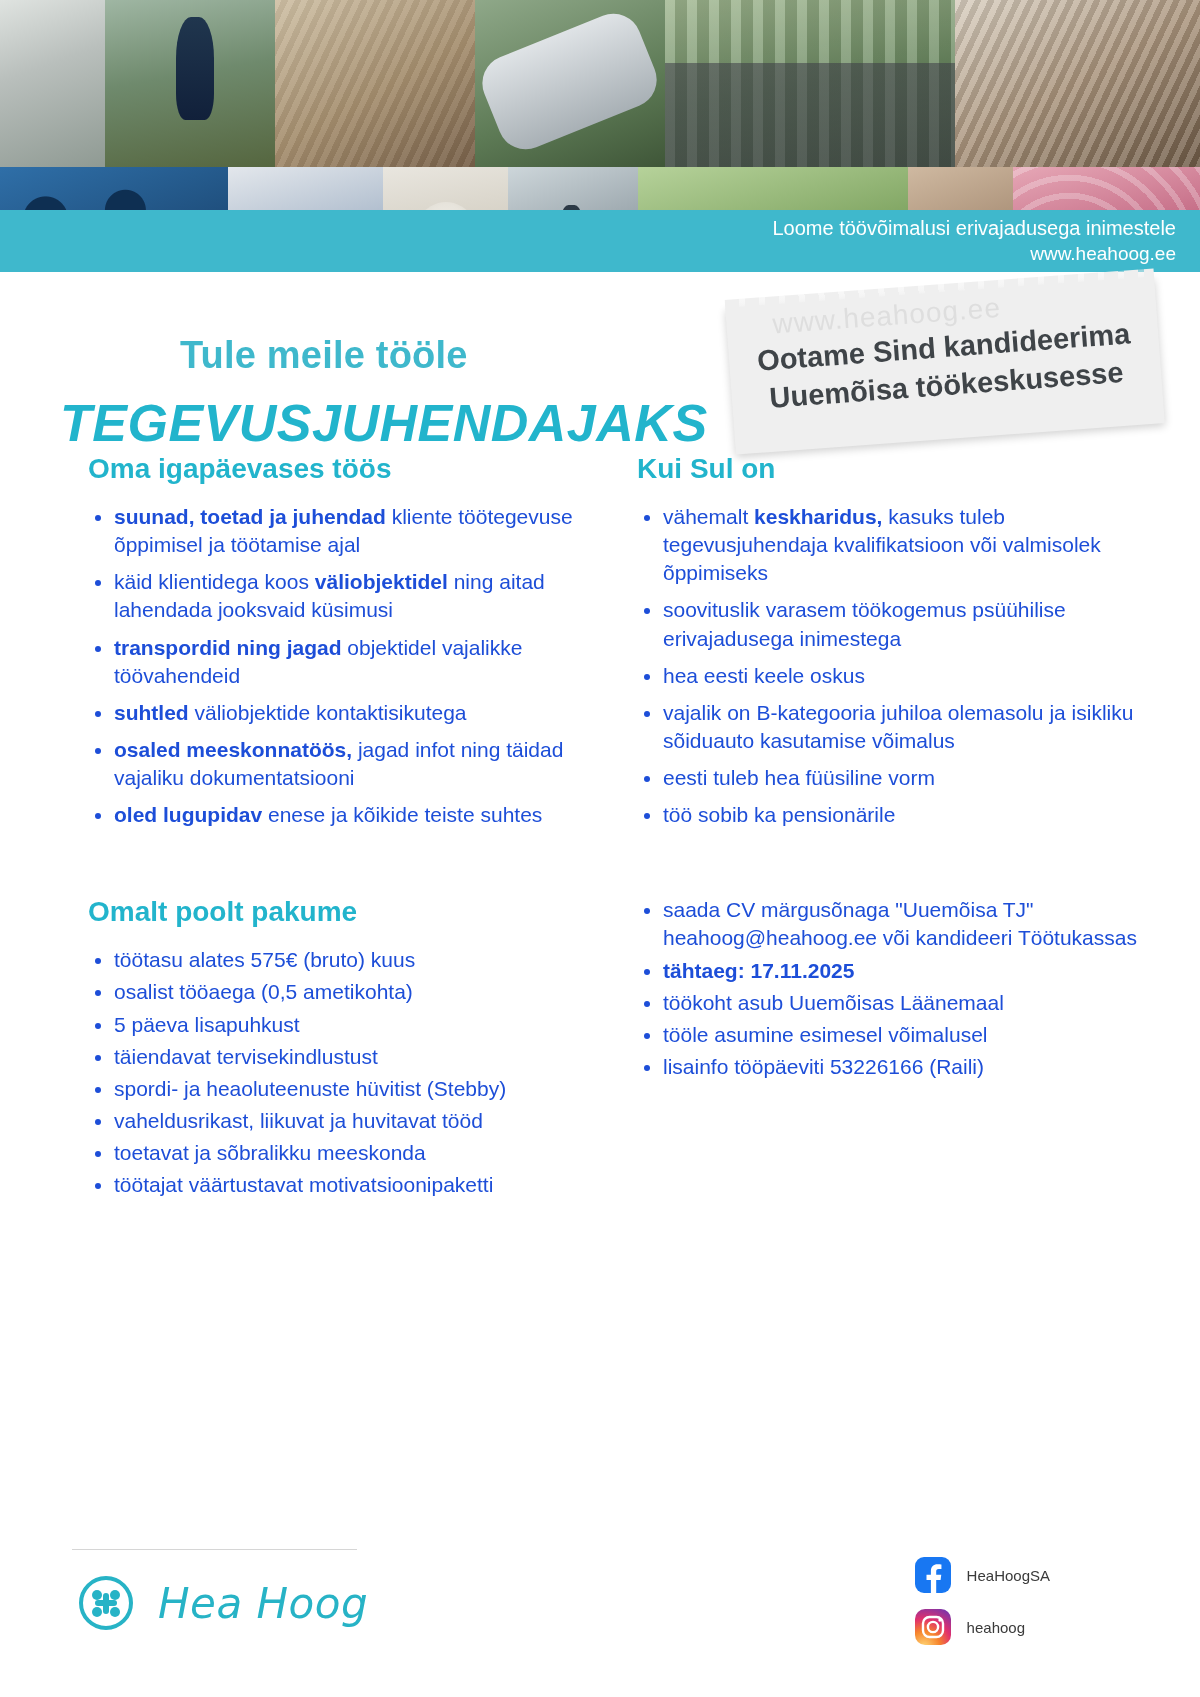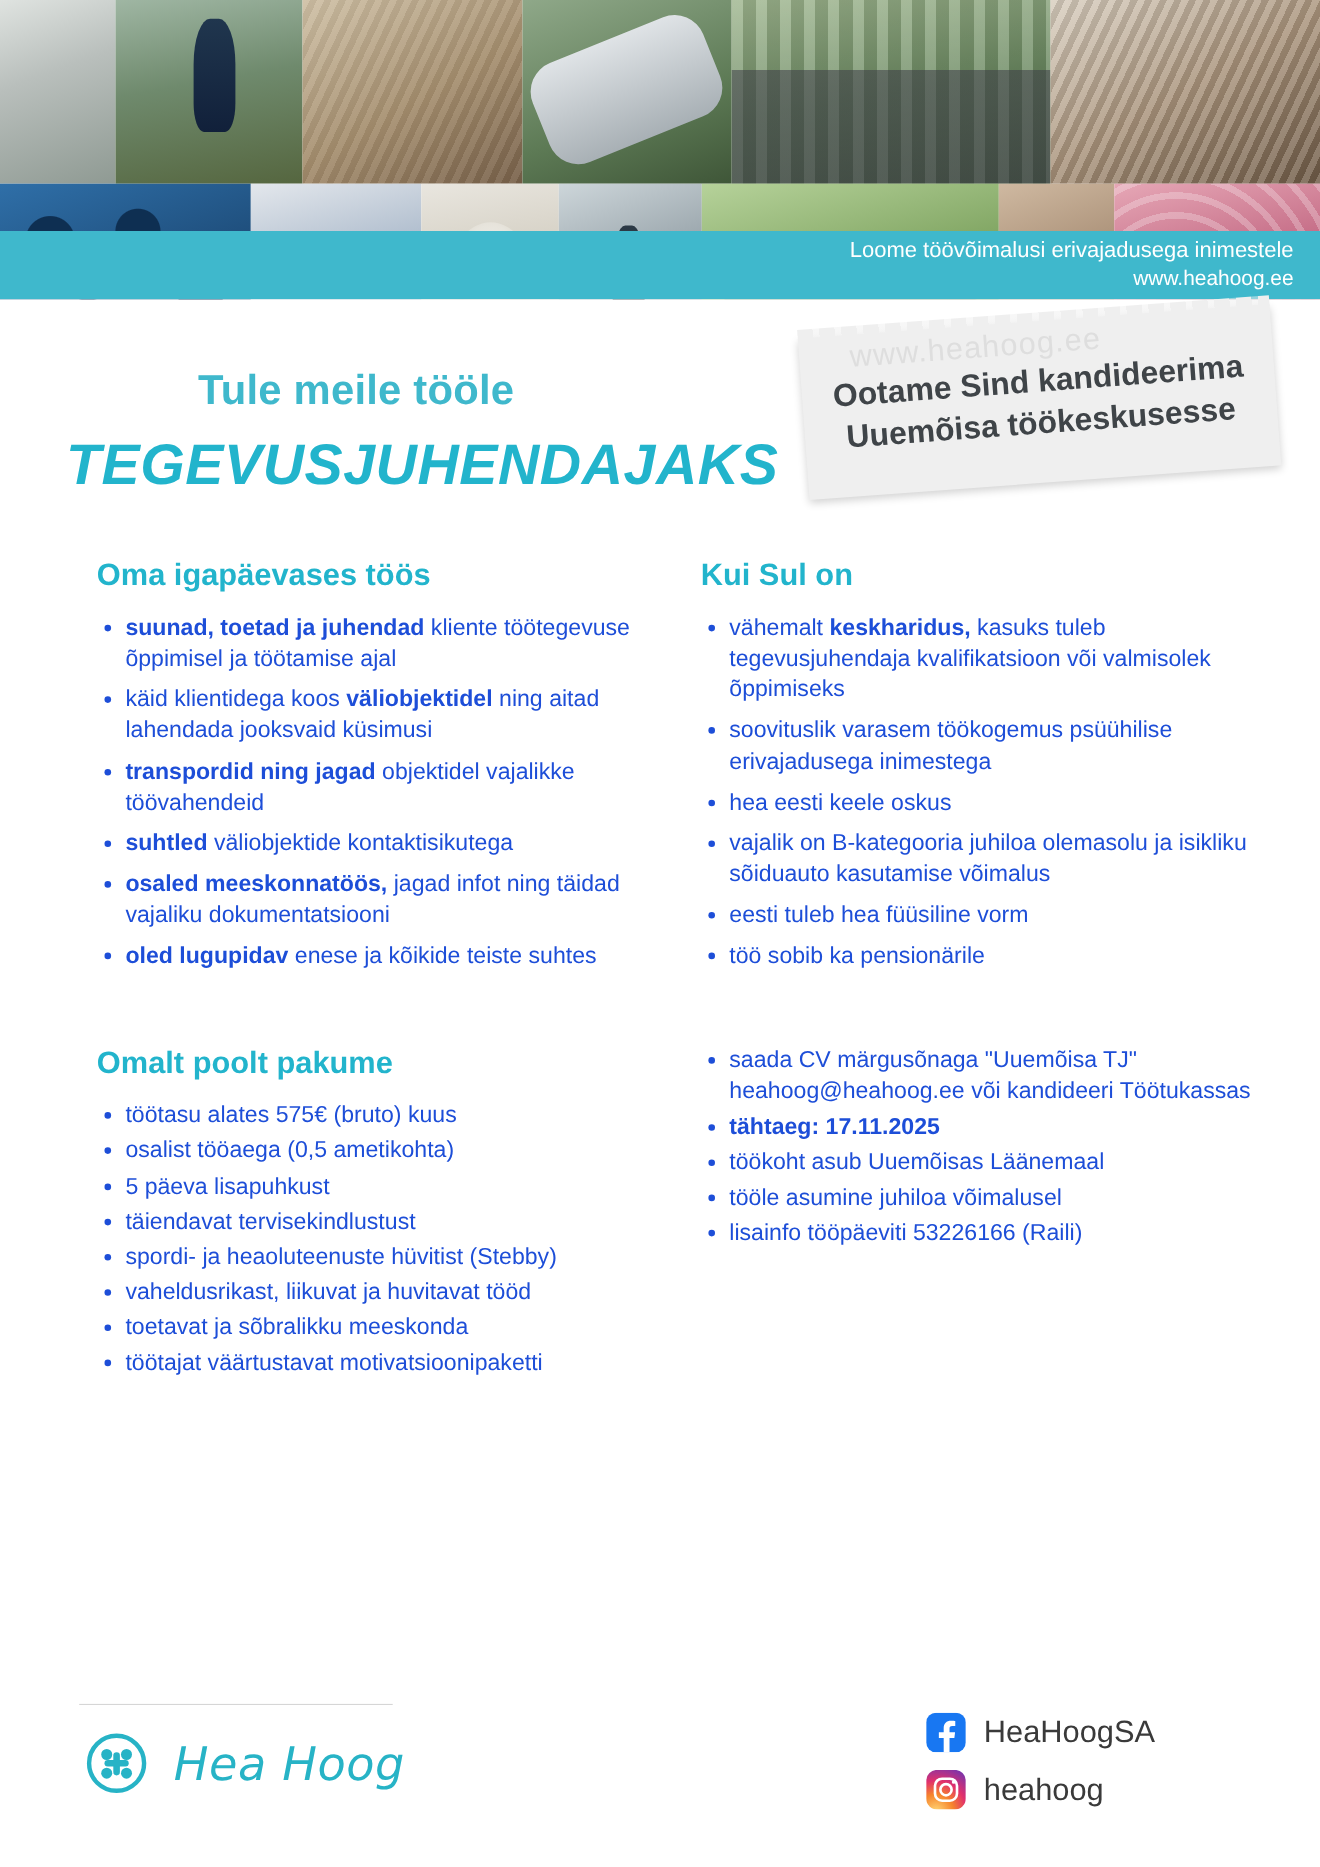--- a/index.html
+++ b/index.html
@@ -169,21 +169,20 @@
     color: #3f4448;
     text-align: center;
     line-height: 1.32;
     margin-top: 6px;
   }
 
   
   .cols {
     display: flex;
     gap: 46px;
-    margin-top: 54px;
   }
   .col { flex: 1 1 0; }
   .col-left { padding-left: 28px; }
 
   h2.sec {
     font-size: 28px;
     font-weight: 700;
     color: #22b4cc;
     margin: 0 0 18px 0;
   }
@@ -228,21 +227,21 @@
     letter-spacing: .5px;
   }
   .socials {
     position: absolute;
     right: 150px; top: 20px;
   }
   .social {
     display: flex; align-items: center; gap: 16px;
     margin-bottom: 16px;
   }
-  .social-label { font-size: 28px; color: #3a3a3a; }
+  .social-label { font-size: 15px; color: #3a3a3a; }
   .sicon { width: 36px; height: 36px; border-radius: 9px; display:block; }
 </style>
 </head>
 <body>
 
 <div class="banner">
   <div class="photo-row top">
     <div class="photo p1 tex">
         <div class="ph-inner"></div>
       </div>
@@ -365,21 +364,21 @@
           <li>vaheldusrikast, liikuvat ja huvitavat tööd</li>
           <li>toetavat ja sõbralikku meeskonda</li>
           <li>töötajat väärtustavat motivatsioonipaketti</li>
         </ul>
     </div>
     <div class="col">
       <ul class="items">
           <li>saada CV märgusõnaga "Uuemõisa TJ" heahoog@heahoog.ee või kandideeri Töötukassas</li>
           <li><b>tähtaeg: 17.11.2025</b></li>
           <li>töökoht asub Uuemõisas Läänemaal</li>
-          <li>tööle asumine juhiloa võimalusel</li>
+          <li>tööle asumine esimesel võimalusel</li>
           <li>lisainfo tööpäeviti 53226166 (Raili)</li>
         </ul>
     </div>
   </div>
 </div>
 
 <div class="footer">
   <div class="footer-rule"></div>
 
   <div class="logo">

